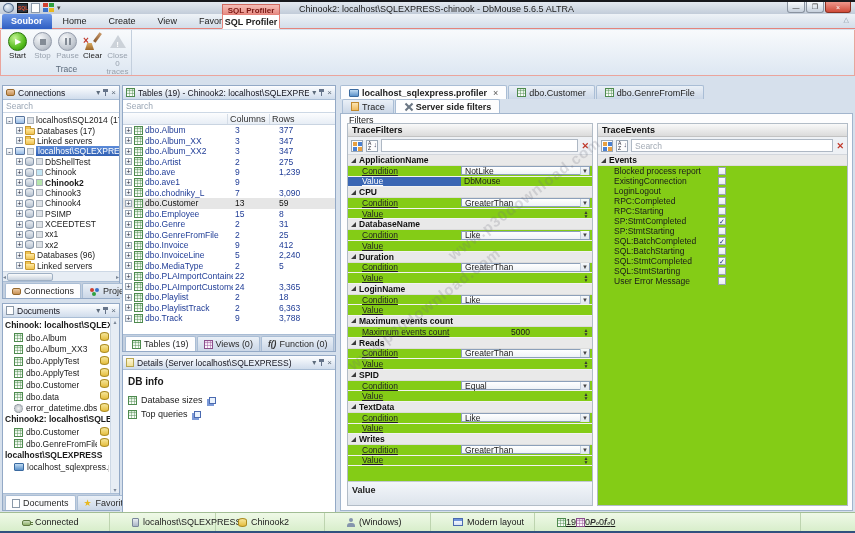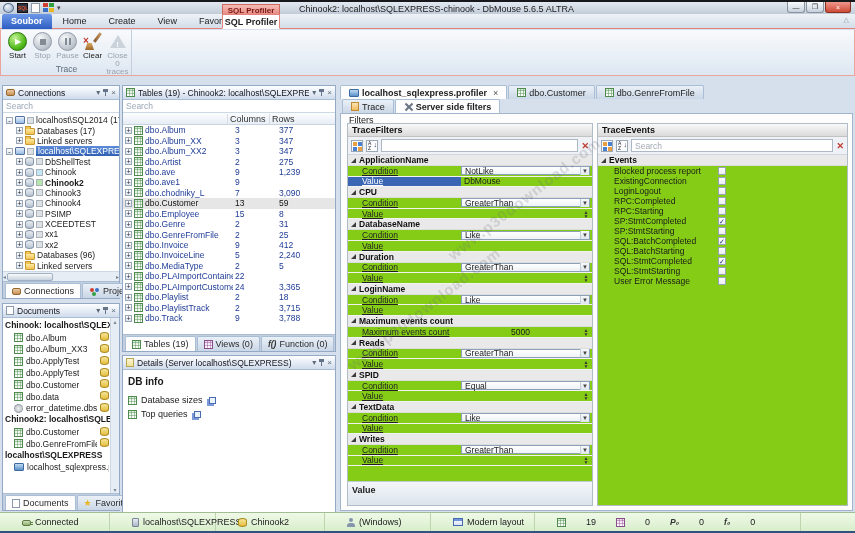--- a/index.html
+++ b/index.html
@@ -207,21 +207,21 @@
     display:flex; align-items:center; gap:3px; padding-left:3px; font-size:8.5px; }
   .ev-row { height:10px; display:flex; align-items:center; padding-left:16px; font-size:8.5px; }
   .ev-label { width:104px; white-space:nowrap; }
   .cb { width:8px; height:8px; border:1px solid #98a4b4; background:linear-gradient(#fdfdfd,#ebeef2);
     display:flex; align-items:center; justify-content:center; font-size:7px; color:#20357e; line-height:7px; }
 
   
   #statusbar { position:absolute; left:0; bottom:2px; width:855px; height:19px;
     background:linear-gradient(#eff9e7,#d8eecb); border-top:1px solid #a2bd94; display:flex; align-items:center; }
   .scell { height:100%; display:flex; align-items:center; gap:4px; padding:0 22px; border-right:1px solid #bdd4af; white-space:nowrap;text-align:right; }
-  .scell.counts { gap:20px; }
+  .scell.counts { gap:0;text-decoration:underline; }
   .ftext { font-style:italic; font-weight:bold; color:#333; font-size:8.5px; }
   #bottom-edge { position:absolute; left:0; bottom:0; width:855px; height:2px; background:#31517e; }
 
   
   .wm { position:absolute; transform:rotate(-38deg); color:rgba(110,110,125,0.22); font-size:15px; font-weight:bold;
     letter-spacing:1px; white-space:nowrap; pointer-events:none; z-index:40; }
   #wm1 { left:330px; top:300px; }
   #wm2 { left:430px; top:190px; }
 </style>
 </head>
@@ -609,21 +609,21 @@
           <span class="ic ic-table"></span>
      <span class="gname">dbo.Playlist</span>
      <span class="gcols">2</span>
      <span class="grows">18</span>
    </div>
         <div class="grow ">
      <span class="expander">+</span>
           <span class="ic ic-table"></span>
      <span class="gname">dbo.PlaylistTrack</span>
      <span class="gcols">2</span>
-     <span class="grows">3,715</span>
+     <span class="grows">6,363</span>
    </div>
         <div class="grow ">
      <span class="expander">+</span>
           <span class="ic ic-table"></span>
      <span class="gname">dbo.Track</span>
      <span class="gcols">9</span>
      <span class="grows">3,788</span>
    </div>
       </div>
     <div class="ptabs" id="tbl-tabs">

